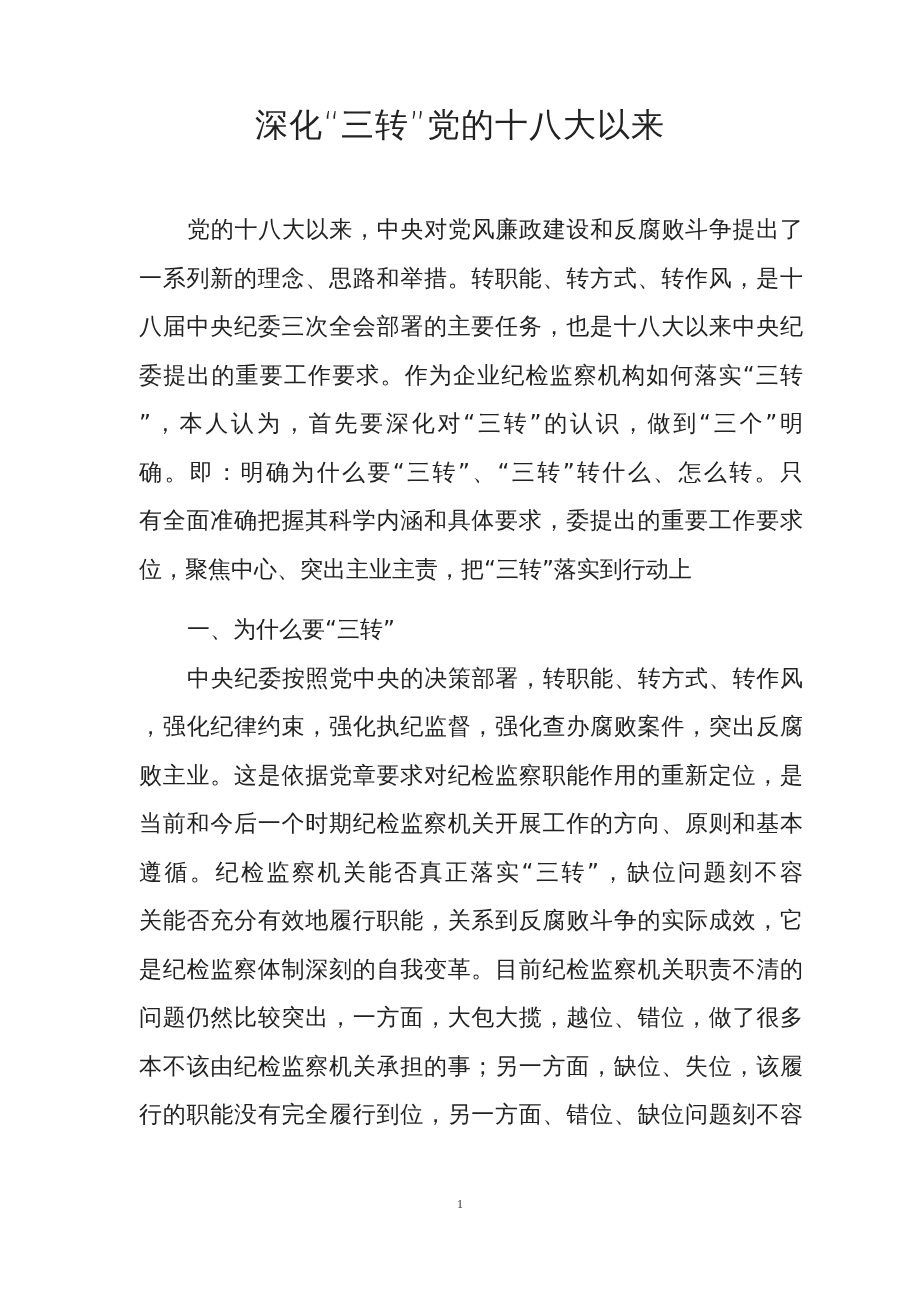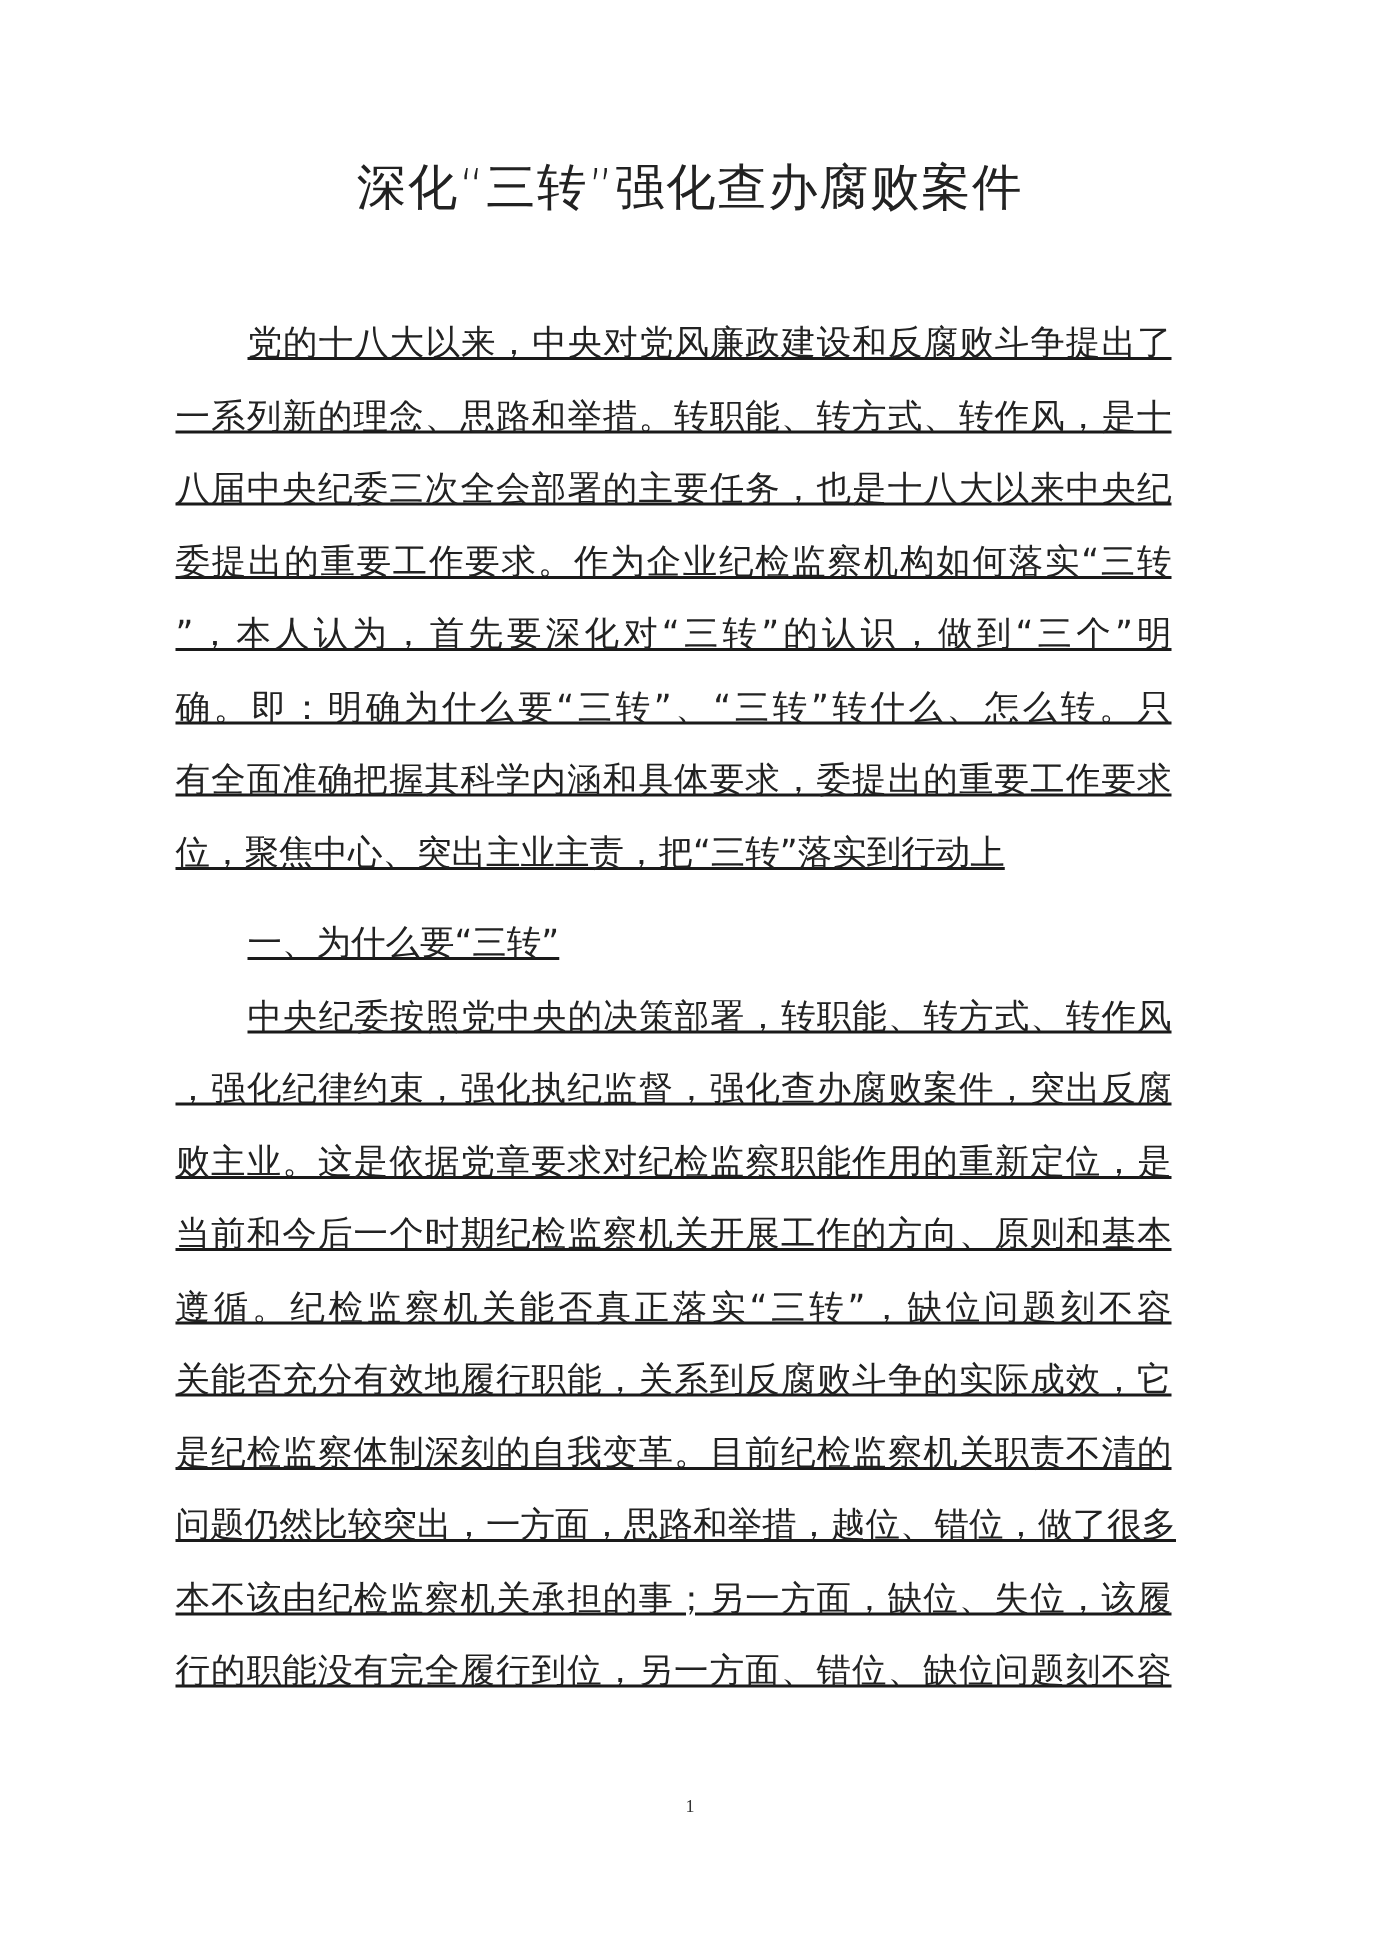--- a/index.html
+++ b/index.html
@@ -27,24 +27,23 @@
     width: 920px;
     text-align: center;
     font-size: 33px;
     font-weight: 300;
     letter-spacing: 1px;
     line-height: 50px;
     color: #222;
   }
   .body-text {
     position: absolute;
-    left: 117px;
+    left: 139px;
     top: 205px;
     width: 664px;
-    text-decoration: underline;
   }
   .line {
     display: block;
     height: 48.5px;
     line-height: 48.5px;
     font-size: 23px;
     white-space: nowrap;
     text-align: justify;
     text-align-last: justify;
     color: #222;
@@ -71,21 +70,21 @@
     font-size: 12px;
     font-family: "Liberation Serif", serif;
     color: #333;
   }
 </style>
 </head>
 <body>
 
 <div class="page">
 
-  <div class="title">深化“三转”强化查办腐败案件</div>
+  <div class="title">深化“三转”党的十八大以来</div>
 
   <div class="body-text">
 
     <div>
       <span class="line indent">党的十八大以来，中央对党风廉政建设和反腐败斗争提出了</span>
       <span class="line">一系列新的理念、思路和举措。转职能、转方式、转作风，是十</span>
       <span class="line">八届中央纪委三次全会部署的主要任务，也是十八大以来中央纪</span>
       <span class="line">委提出的重要工作要求。作为企业纪检监察机构如何落实“三转</span>
       <span class="line">”，本人认为，首先要深化对“三转”的认识，做到“三个”明</span>
       <span class="line">确。即：明确为什么要“三转”、“三转”转什么、怎么转。只</span>
@@ -100,21 +99,21 @@
     </div>
 
     <div>
       <span class="line indent">中央纪委按照党中央的决策部署，转职能、转方式、转作风</span>
       <span class="line">，强化纪律约束，强化执纪监督，强化查办腐败案件，突出反腐</span>
       <span class="line">败主业。这是依据党章要求对纪检监察职能作用的重新定位，是</span>
       <span class="line">当前和今后一个时期纪检监察机关开展工作的方向、原则和基本</span>
       <span class="line">遵循。纪检监察机关能否真正落实“三转”，缺位问题刻不容</span>
       <span class="line">关能否充分有效地履行职能，关系到反腐败斗争的实际成效，它</span>
       <span class="line">是纪检监察体制深刻的自我变革。目前纪检监察机关职责不清的</span>
-      <span class="line">问题仍然比较突出，一方面，思路和举措，越位、错位，做了很多</span>
+      <span class="line">问题仍然比较突出，一方面，大包大揽，越位、错位，做了很多</span>
       <span class="line">本不该由纪检监察机关承担的事；另一方面，缺位、失位，该履</span>
       <span class="line">行的职能没有完全履行到位，另一方面、错位、缺位问题刻不容</span>
     </div>
 
   </div>
 
   <div class="page-number">1</div>
 
 </div>
 

